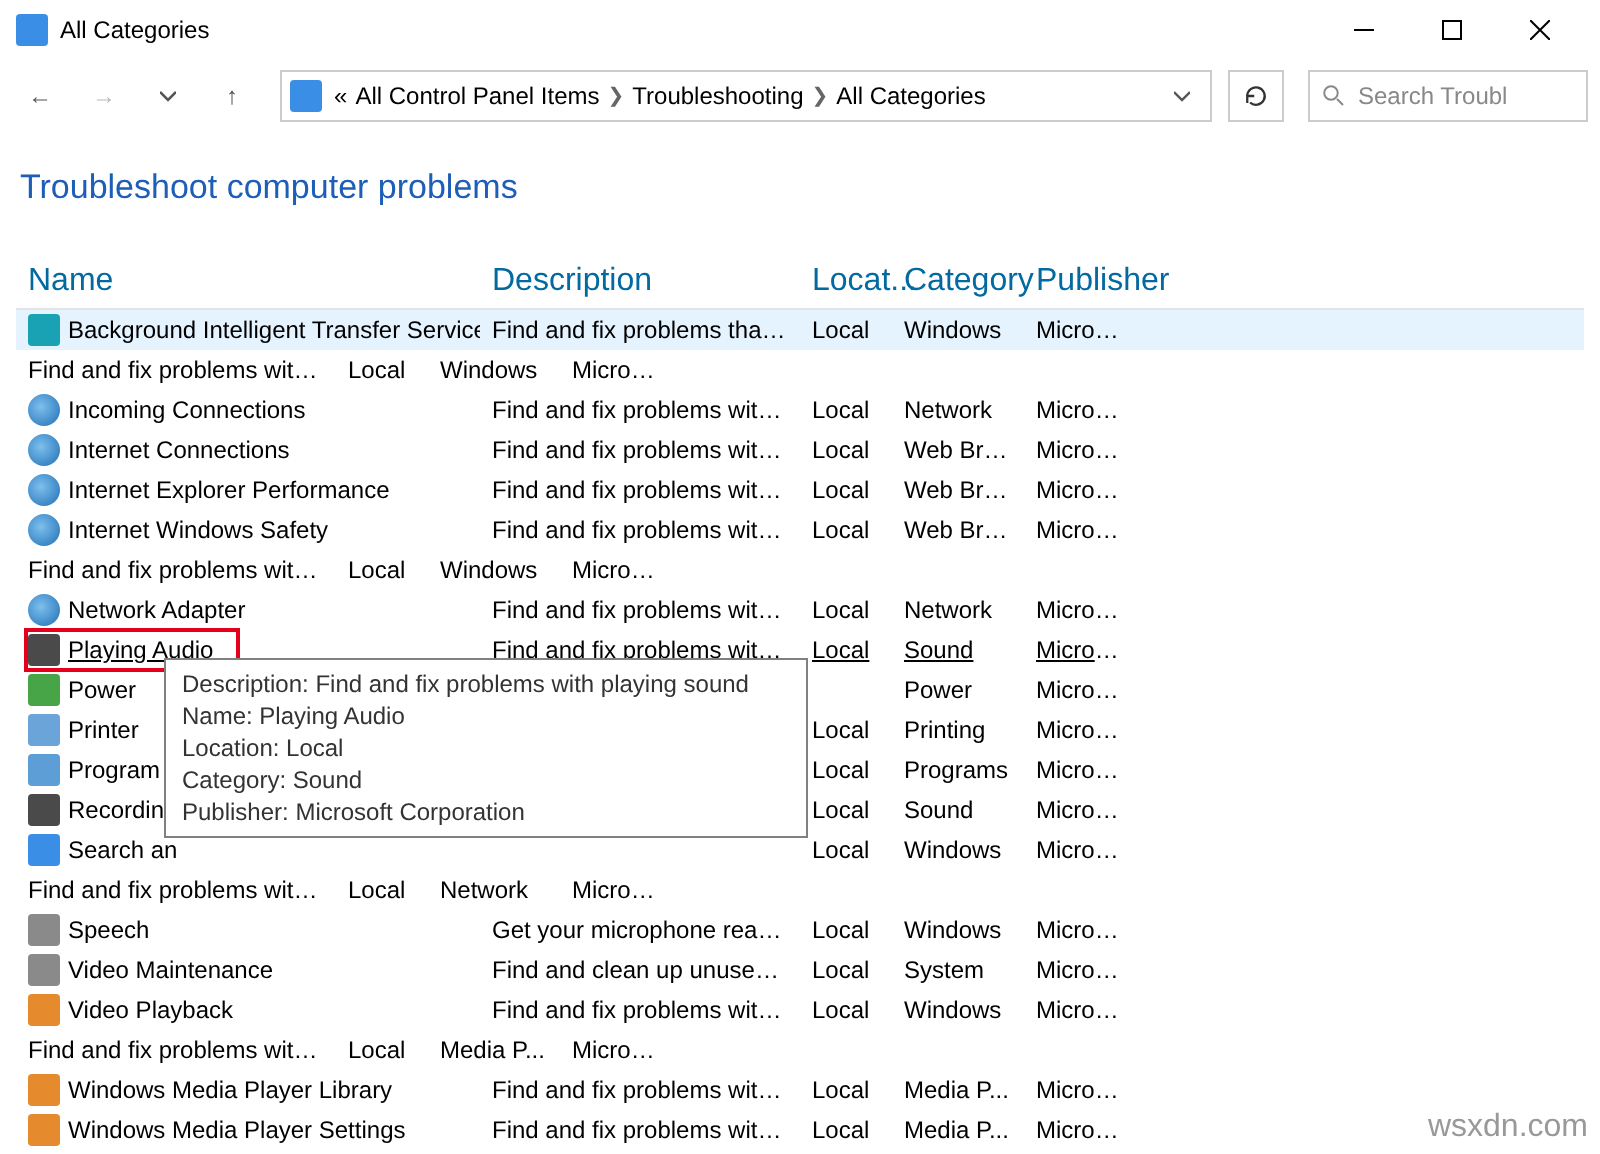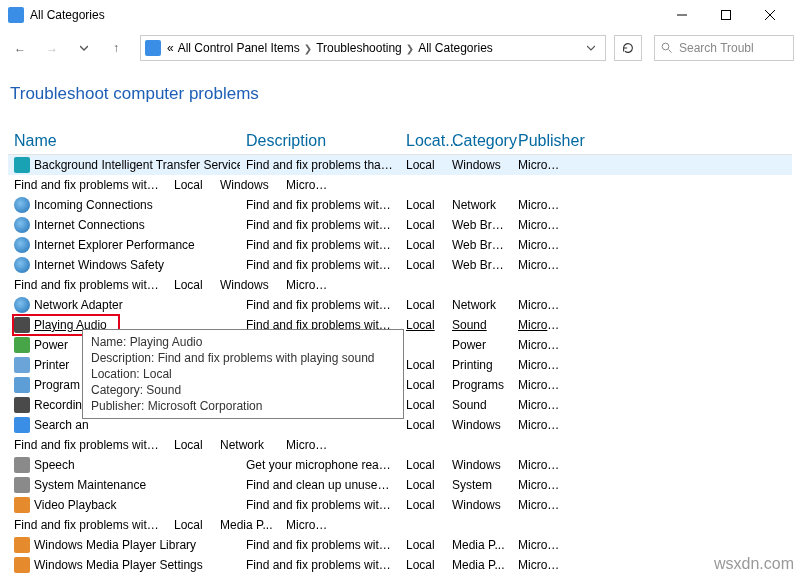--- a/index.html
+++ b/index.html
@@ -278,21 +278,21 @@
           <span>Speech</span>
         </div>
         <div class="cell col-desc">Get your microphone read...</div>
         <div class="cell col-loc">Local</div>
         <div class="cell col-cat">Windows</div>
         <div class="cell col-pub">Microso...</div>
       </div>
       <div class="row">
         <div class="namecell cell">
           <span class="icon ic-gray"></span>
-          <span>System Maintenance</span>
+          <span>Video Maintenance</span>
         </div>
         <div class="cell col-desc">Find and clean up unused f...</div>
         <div class="cell col-loc">Local</div>
         <div class="cell col-cat">System</div>
         <div class="cell col-pub">Microso...</div>
       </div>
       <div class="row">
         <div class="namecell cell">
           <span class="icon ic-orange"></span>
           <span>Video Playback</span>
@@ -334,20 +334,20 @@
           <span>Windows Store Apps</span>
         </div>
         <div class="cell col-loc">Local</div>
         <div class="cell col-cat">Windows</div>
         <div class="cell col-pub">Microso...</div>
       </div>
     </div>
 </div>
 
 <div class="tooltip">
+  <div>Description: Find and fix problems with playing sound</div>
   <div>Name: Playing Audio</div>
-  <div>Description: Find and fix problems with playing sound</div>
   <div>Location: Local</div>
   <div>Category: Sound</div>
   <div>Publisher: Microsoft Corporation</div>
 </div>
 
 <div class="watermark">wsxdn.com</div>
 
 </body></html>

